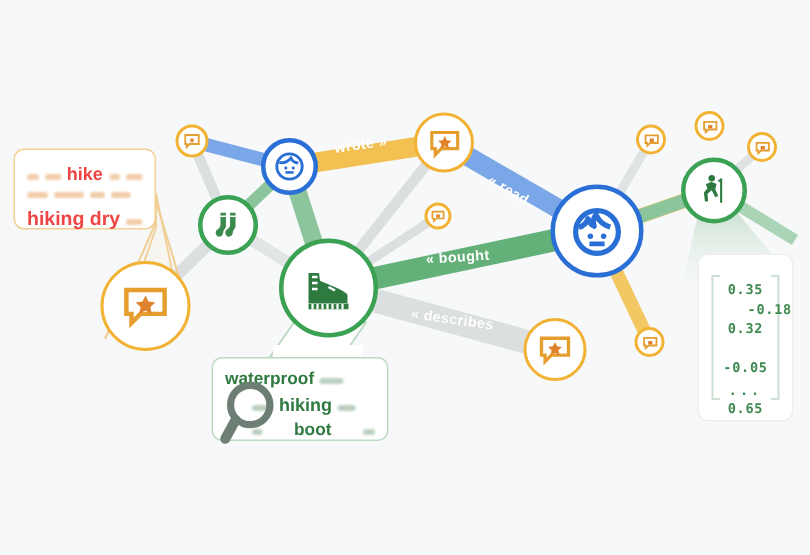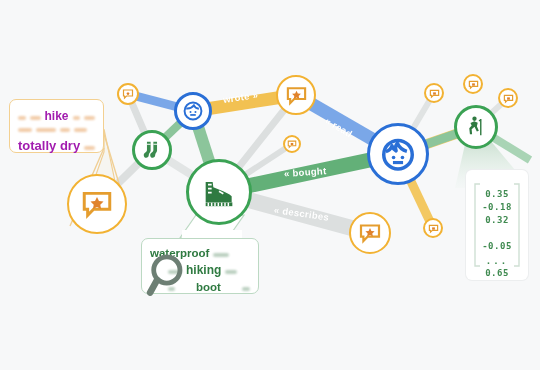--- a/index.html
+++ b/index.html
@@ -30,21 +30,21 @@
   .elabel.gray{color:#ffffff;}
 
   
   .callout{
     position:absolute;background:#ffffff;border-radius:7px;box-sizing:border-box;
   }
   .callout.orange{border:1.4px solid #f3d091;}
   .callout.green{border:1.4px solid #bcd9c3;}
   .callout .line{display:flex;align-items:baseline;gap:4px;white-space:nowrap;}
   .kw{font-weight:bold;}
-  .kw.o{color:#a21caf;}
+  .kw.o{color:#ef4444;}
   .kw.g{color:#2f7a41;}
   
   .blur{
     display:inline-block;height:4px;border-radius:2px;opacity:.55;
     filter:blur(.8px);
   }
   .blur.o{background:#e8a566;}
   .blur.g{background:#86ab8f;}
 
   
@@ -274,21 +274,21 @@
       <span class="blur o" style="width:8px"></span>
       <span class="blur o" style="width:12px"></span>
     </div>
     <div class="line" style="margin-bottom:6px;">
       <span class="blur o" style="width:14px"></span>
       <span class="blur o" style="width:20px"></span>
       <span class="blur o" style="width:10px"></span>
       <span class="blur o" style="width:13px"></span>
     </div>
     <div class="line">
-      <span class="kw o" style="font-size:13px">totally dry</span>
+      <span class="kw o" style="font-size:13px">hiking dry</span>
       <span class="blur o" style="width:12px"></span>
     </div>
   </div>
 
   <div class="callout green" style="left:141px;top:238px;width:118px;height:56px;padding:8px 8px;">
     <div class="line" style="margin-bottom:4px;">
       <span class="kw g" style="font-size:11.5px">waterproof</span>
       <span class="blur g" style="width:16px"></span>
     </div>
     <div class="line" style="margin-bottom:4px;padding-left:18px;">
@@ -309,20 +309,20 @@
       <path d="M5.3 14.4L2 20.4" stroke="#6d7f74" stroke-width="3.2" stroke-linecap="round"></path>
     </svg>
   </div>
 
   <div id="veccard" style="left:466px;top:170px;width:62px;height:110px;">
     <svg id="vecbracket" viewBox="0 0 62 110">
       <path d="M14 14 h-5 v82 h5" fill="none" stroke="#cfe0d4" stroke-width="1.4"></path>
       <path d="M48 14 h5 v82 h-5" fill="none" stroke="#cfe0d4" stroke-width="1.4"></path>
     </svg>
     <div class="vecnum" style="top:19px;">0.35</div>
-    <div class="vecnum" style="top:32px;">-0.18</div>
+    <div class="vecnum" style="top:32px;text-align:right;">-0.18</div>
     <div class="vecnum" style="top:45px;">0.32</div>
     <div class="vecnum" style="top:58px;margin-top:40px;">0.65</div>
     <div class="vecnum" style="top:71px;">-0.05</div>
     <div class="vecnum" style="top:86px;letter-spacing:2px;">...</div>
   </div>
 
 </div>
 
 </body></html>

